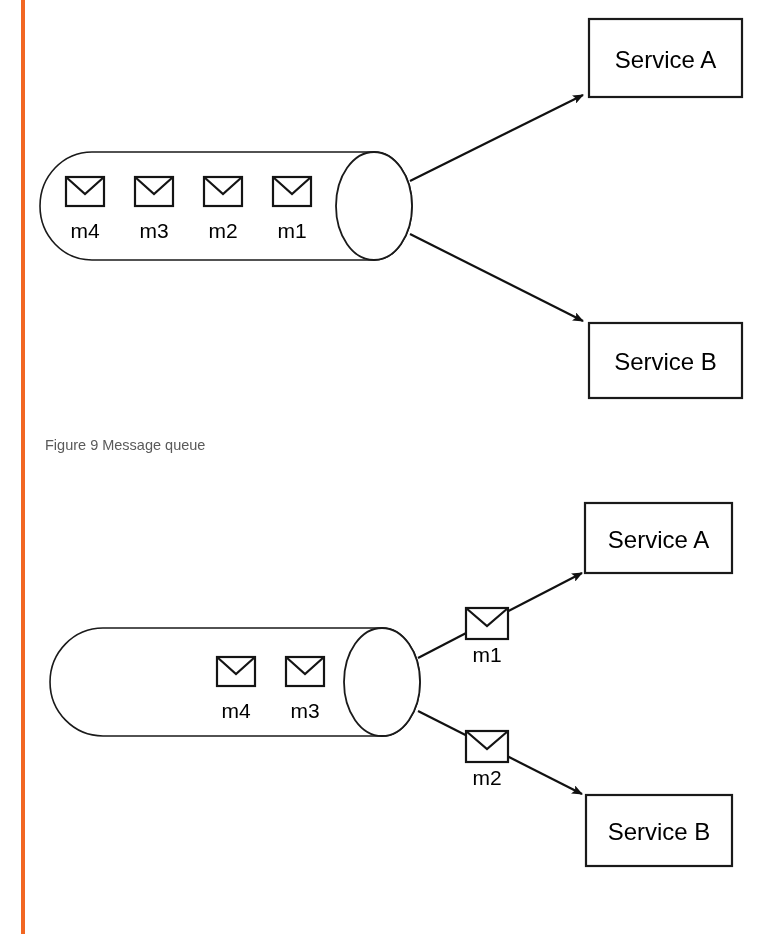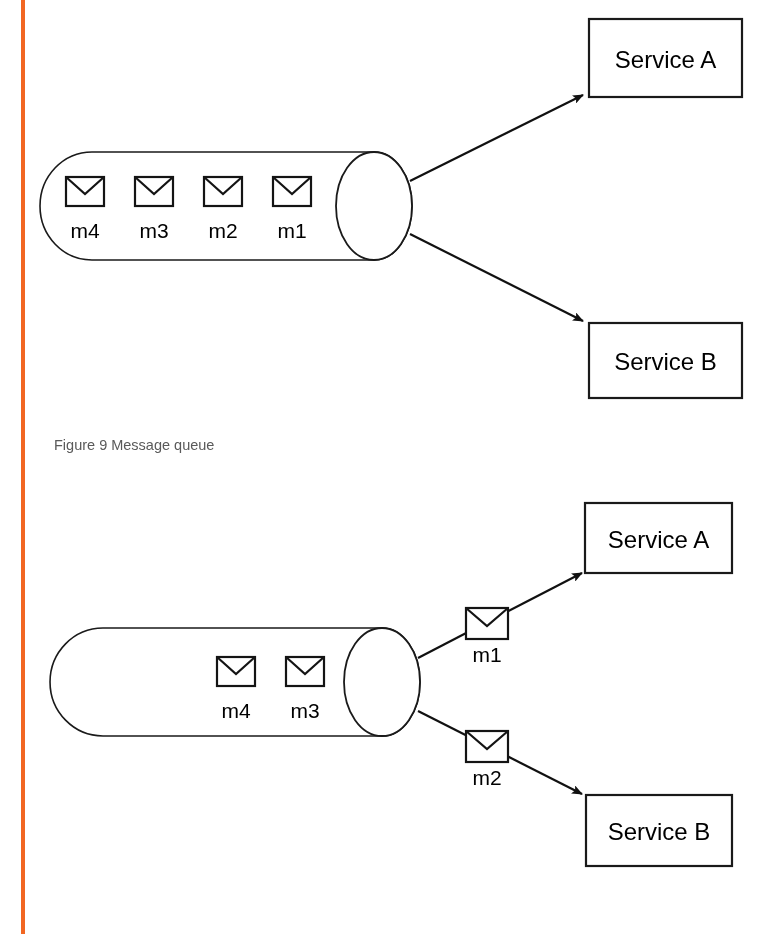--- a/index.html
+++ b/index.html
@@ -45,21 +45,21 @@
     display: block;
   }
   .caption {
     position: absolute;
     font-family: "Liberation Sans", sans-serif;
     font-size: 14.5px;
     line-height: 18px;
     color: #5a5a5a;
     white-space: nowrap;
   }
-  #caption-9  { left: 54px; top: 436px; }
+  #caption-9  { left: 45px; top: 436px; }
   .cyl-body {
     fill: #ffffff;
     stroke: #1a1a1a;
     stroke-width: 1.6;
   }
   .cyl-cap {
     fill: #ffffff;
     stroke: #1a1a1a;
     stroke-width: 1.8;
   }

